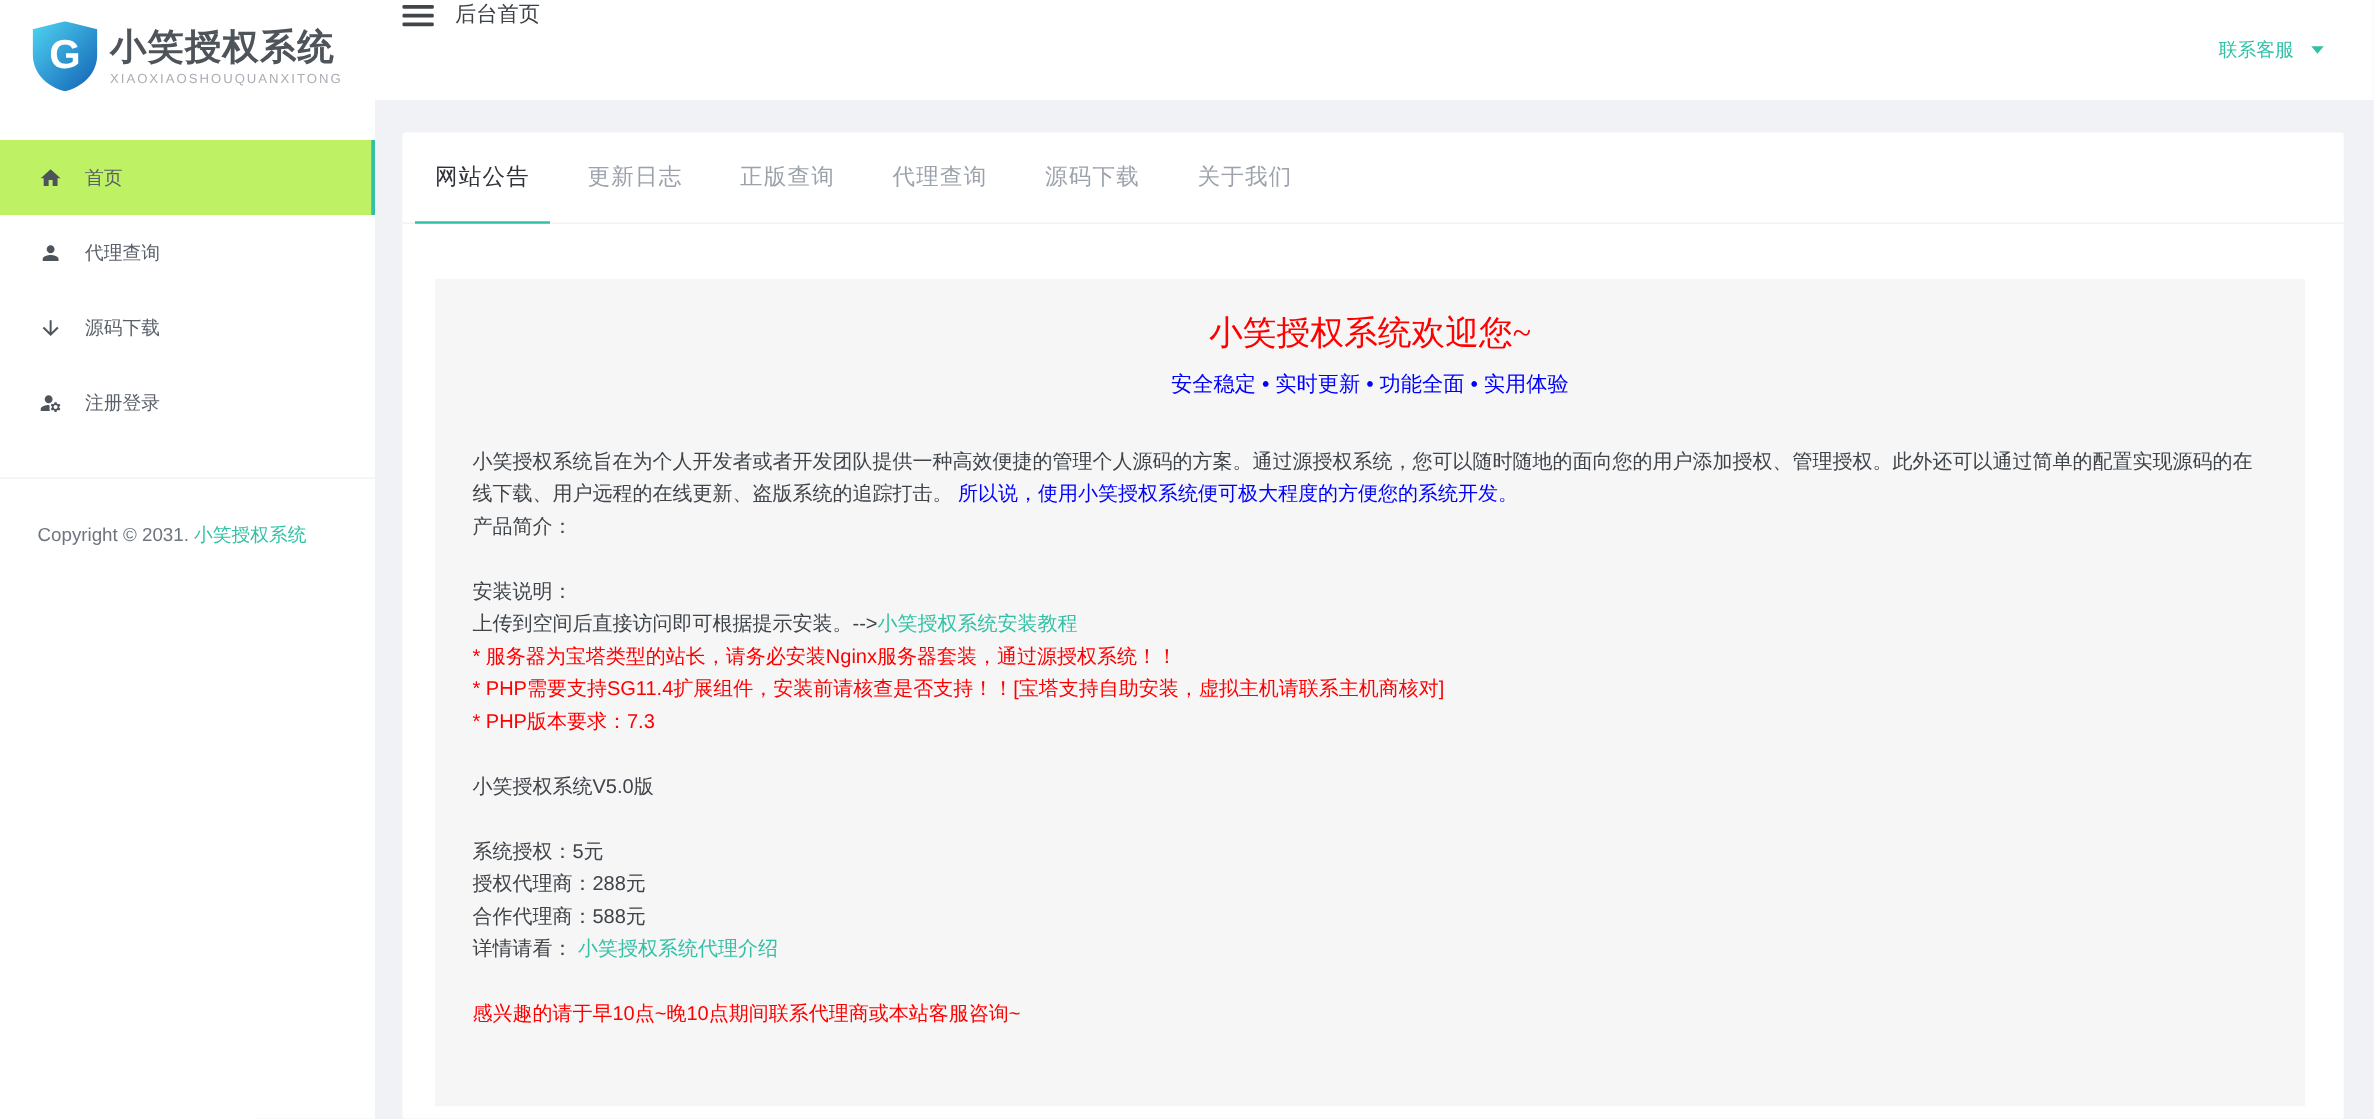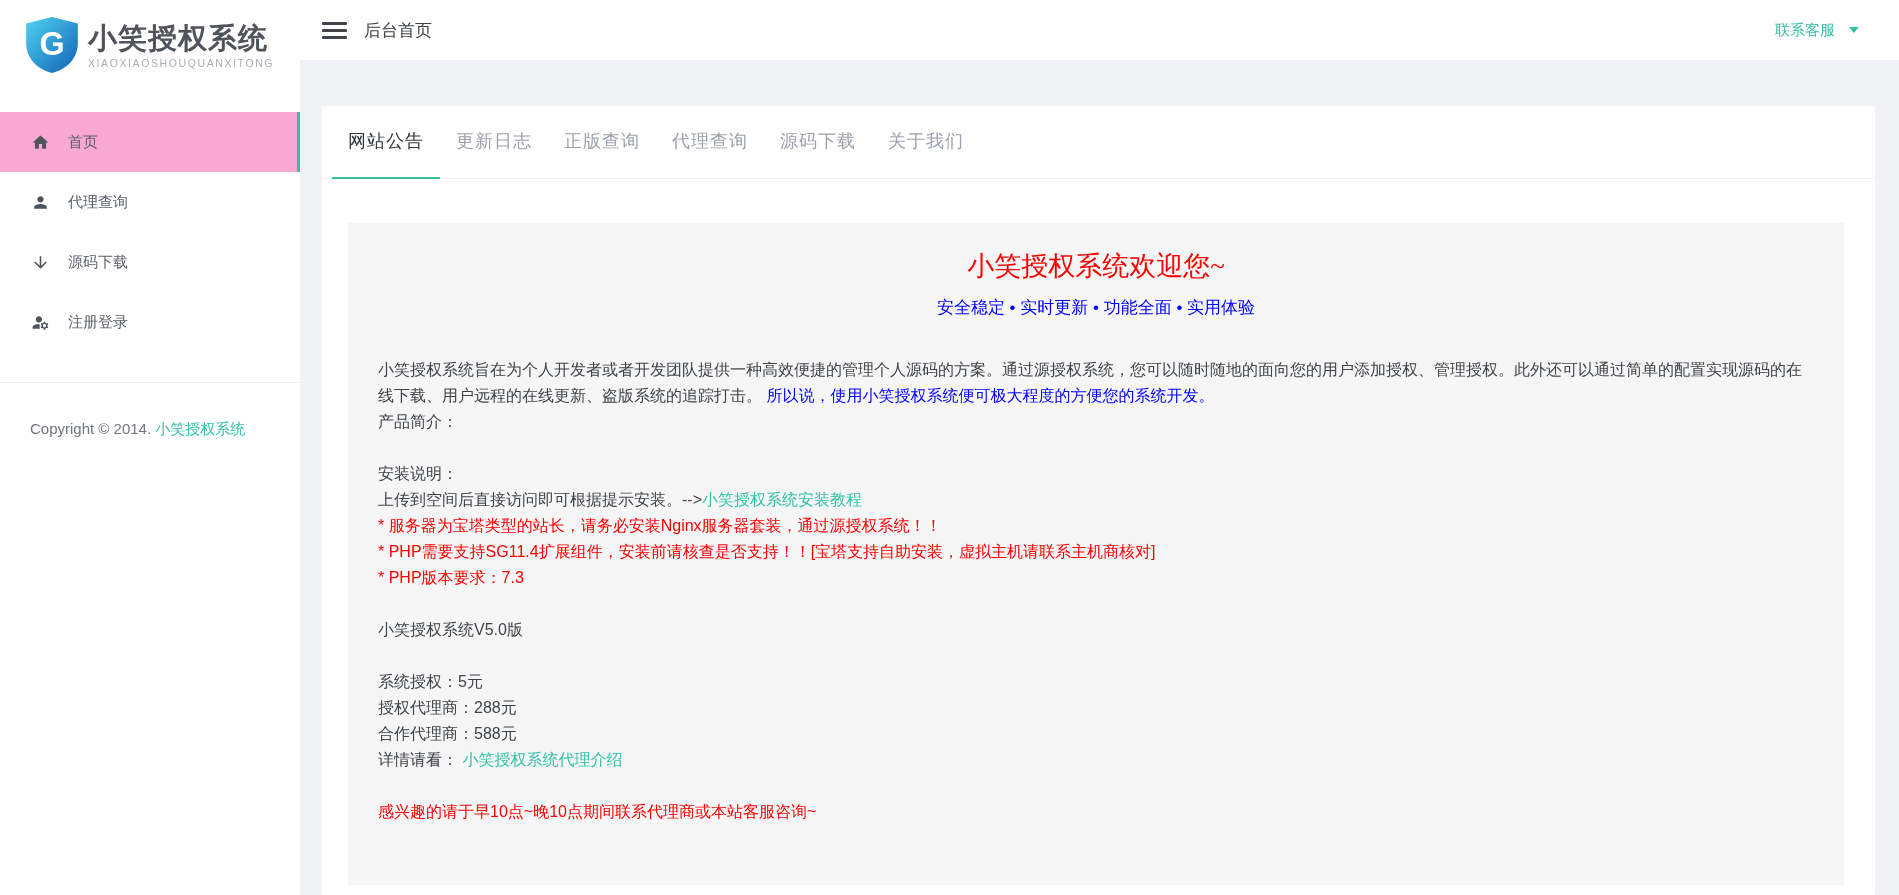--- a/index.html
+++ b/index.html
@@ -28,34 +28,34 @@
   .brand-sub {
     font-size:10.5px; color:#a8adb4; letter-spacing:1.6px; margin-top:3px;
   }
   .menu { padding-top:22px; }
   .menu-item {
     height:60px; display:flex; align-items:center; padding-left:31px;
     cursor:pointer; font-size:15px; color:#596069;
   }
   .menu-item .mi-icon { width:19px; height:19px; margin-right:18px; fill:#4d545c; flex:0 0 auto; }
   .menu-item.active {
-    background:#f9a8d4;
+    background:#bef264;
     box-shadow: inset -3px 0 0 var(--accent, #33c1a6);
   }
   .side-divider { border-top:1px solid #eef0f2; margin-top:30px; }
   .copyright {
     margin-top:33px; padding:0 48px 0 30px;
     font-size:15px; line-height:26px; color:#6f757e;
   }
   .copyright a { color:var(--accent,#33c1a6); text-decoration:none; cursor:pointer; }
 
   
   .topbar {
-    position:absolute; left:300px; top:0; right:0; height:60px;
-    background:#fff; display:flex; align-items:center;
+    position:absolute; left:300px; top:0; right:0; height:80px;
+    background:#fff; display:flex; 
     padding:0 40px 0 22px; z-index:2;
   }
   .hamburger { width:25px; cursor:pointer; }
   .hamburger span {
     display:block; height:3px; background:#3f454b; border-radius:1px; margin:4px 0;
   }
   .page-title { margin-left:17px; font-size:17px; color:#3c4248; }
   .contact {
     margin-left:auto; color:var(--accent,#33c1a6); font-size:15px;
     cursor:pointer; display:flex; align-items:center; gap:14px;
@@ -67,21 +67,21 @@
 
   
   .content {
     position:absolute; left:300px; top:80px; right:0; bottom:0;
     padding:26px 24px 0 22px;
   }
   .card {
     background:#fff; border-radius:2px; height:100%; overflow:hidden;
   }
   .tabs {
-    display:flex; padding:0 10px; border-bottom:1px solid #efeff1;
+    display:flex; padding:0 10px; border-bottom:1px solid #efeff1;gap:14px;
   }
   .tab {
     padding:23px 16px 24px; font-size:18px; letter-spacing:1px;
     color:#9ba2ab; cursor:pointer; border-bottom:2px solid transparent;
     margin-bottom:-1px;
   }
   .tab.active { color:#2f343a; border-bottom-color:var(--accent,#33c1a6); }
 
   .ann-box {
     margin:44px 31px 0 26px;
@@ -146,21 +146,21 @@
         <svg viewBox="0 0 24 24" class="mi-icon">
           <path d="M10 12c2.21 0 4-1.79 4-4s-1.79-4-4-4-4 1.79-4 4 1.79 4 4 4zm0 2c-2.67 0-8 1.34-8 4v2h9.26a6.96 6.96 0 0 1-.22-4.01C10.7 14 10.35 14 10 14zm10.75 2c0-.22-.03-.42-.06-.63l1.14-1.01-1-1.73-1.45.49c-.32-.27-.68-.48-1.08-.63L18 11h-2l-.3 1.49c-.4.15-.76.36-1.08.63l-1.45-.49-1 1.73 1.14 1.01c-.03.21-.06.41-.06.63s.03.42.06.63l-1.14 1.01 1 1.73 1.45-.49c.32.27.68.48 1.08.63L16 21h2l.3-1.49c.4-.15.76-.36 1.08-.63l1.45.49 1-1.73-1.14-1.01c.03-.21.06-.41.06-.63zM17 18c-1.1 0-2-.9-2-2s.9-2 2-2 2 .9 2 2-.9 2-2 2z"></path>
         </svg>
         <span>注册登录</span>
       </div>
     </nav>
 
   <div class="side-divider"></div>
 
   <div class="copyright">
-    <span>Copyright © 2014. </span><a>小笑授权系统</a>
+    <span>Copyright © 2031. </span><a>小笑授权系统</a>
   </div>
 </aside>
 
 <header class="topbar">
   <div class="hamburger">
     <span></span>
       <span></span>
       <span></span>
   </div>
   <div class="page-title">后台首页</div>

